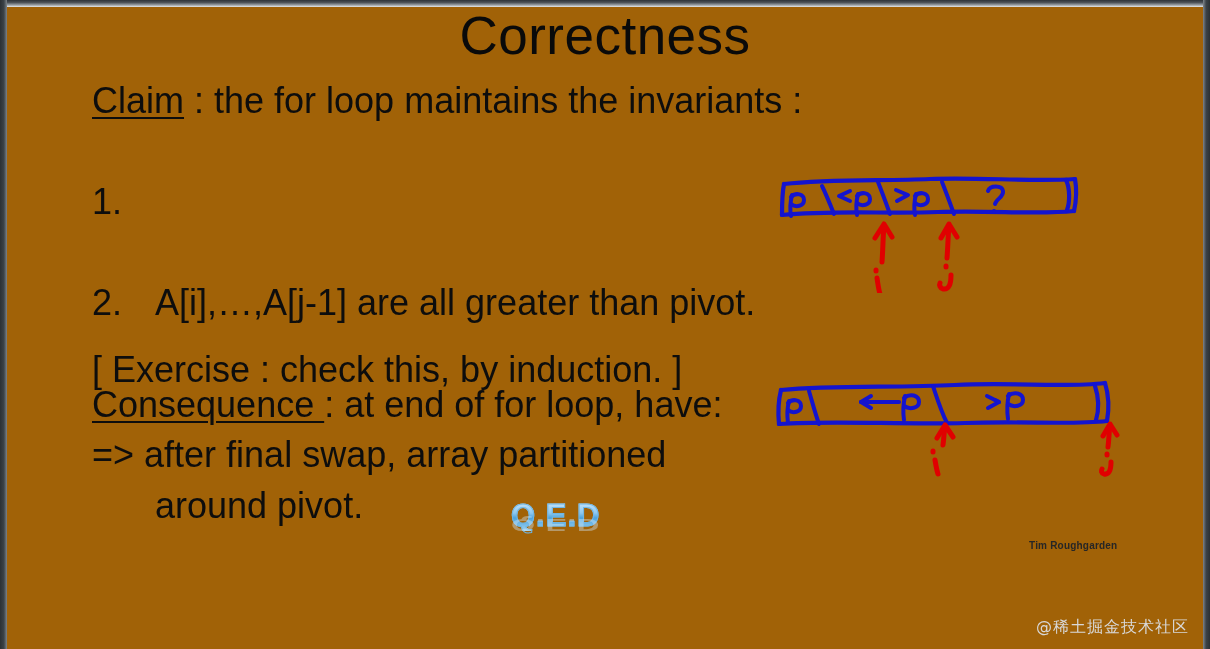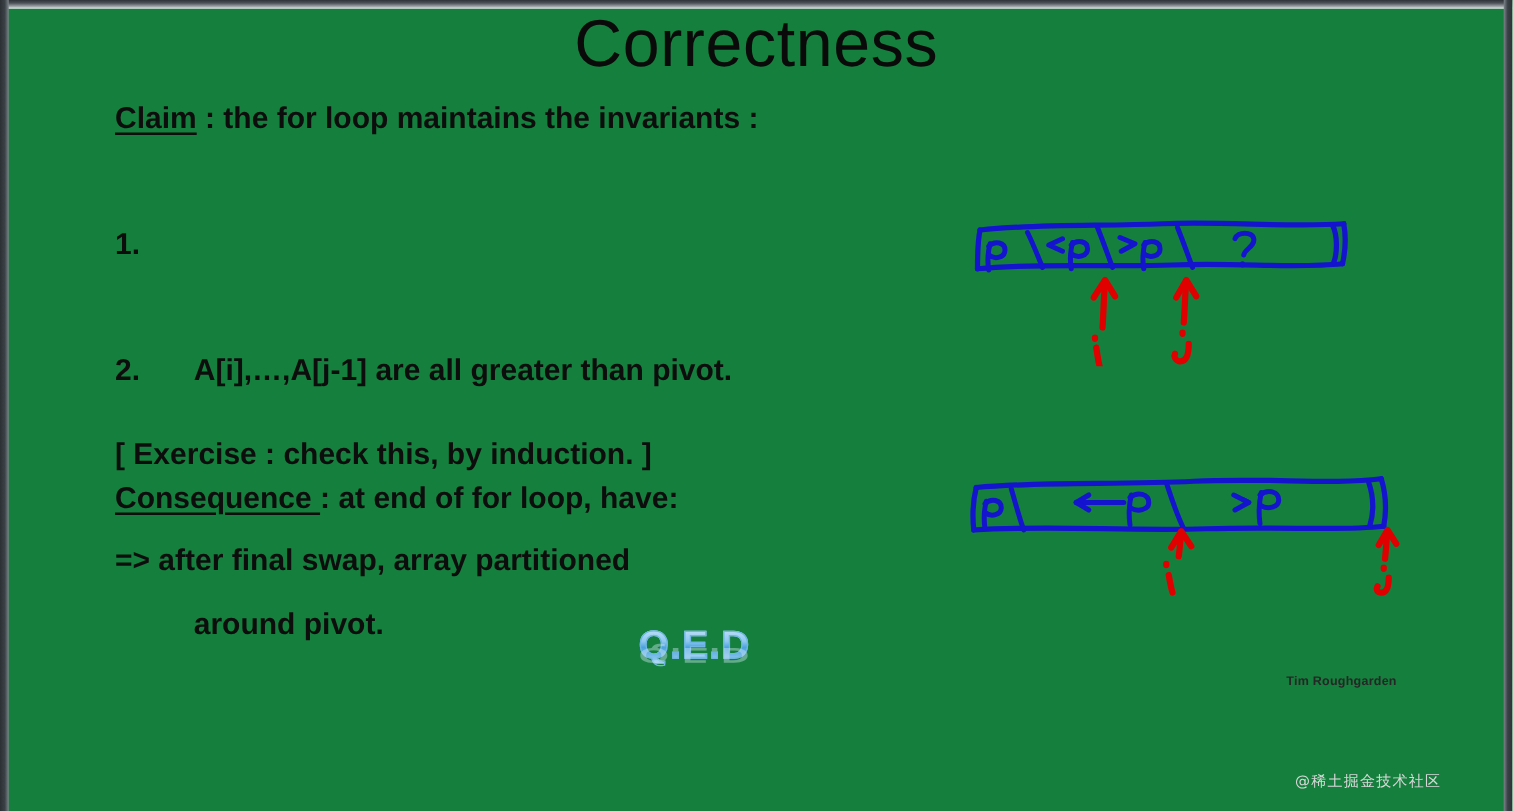--- a/index.html
+++ b/index.html
@@ -4,21 +4,21 @@
 <style>
   html, body {
     margin: 0;
     padding: 0;
     background: #ffffff;
   }
   #slide {
     position: relative;
     width: 1210px;
     height: 649px;
-    background: #15803d;
+    background: #a16207;
     overflow: hidden;
     font-family: "Liberation Sans", sans-serif;
   }
   
   #edge-top {
     position: absolute;
     left: 0; top: 0;
     width: 1210px; height: 7px;
     background: linear-gradient(180deg, #2e3338 0%, #4b5157 35%, #9aa0a5 72%, #e9ebec 100%);
   }
@@ -45,22 +45,22 @@
     font-weight: 400;
     color: #0a0a0a;
     letter-spacing: 0.5px;
     line-height: 1.15;
   }
 
   
   .body-line {
     position: absolute;
     color: #0d0d0d;
-    font-size: 24px;
-    font-weight: 700;
+    font-size: 36px;
+    font-weight: 400;
     line-height: 1.0;
     white-space: nowrap;
   }
   .u {
     text-decoration: underline;
     text-underline-offset: 4px;
     text-decoration-thickness: 2px;
   }
   #claim-line { left: 92px; top: 83px; }
   #item1-num  { left: 92px; top: 184px; }
@@ -110,21 +110,21 @@
     font-size: 10px;
     color: #262626;
     font-weight: 600;
     letter-spacing: 0.2px;
   }
 
   
   #watermark {
     position: absolute;
     left: 1036px; top: 617px;
-    font-size: 12px;
+    font-size: 16px;
     color: #d8d8d8;
     letter-spacing: 1px;
     font-family: "DejaVu Sans", sans-serif;
   }
 
   
   .ink {
     position: absolute;
     pointer-events: none;
   }

